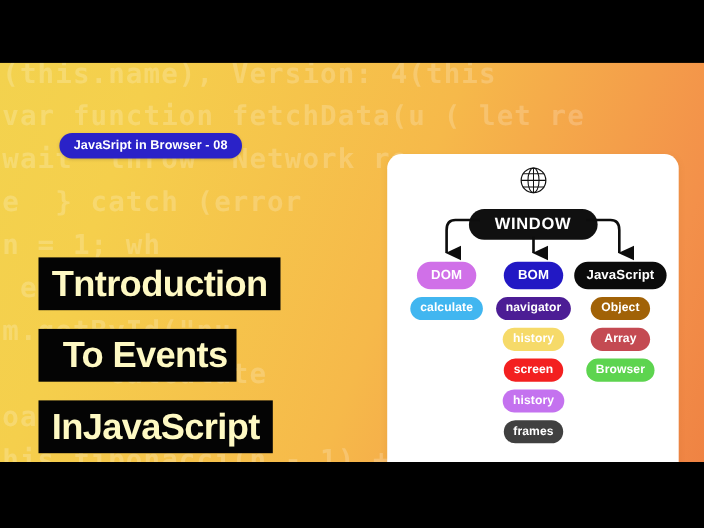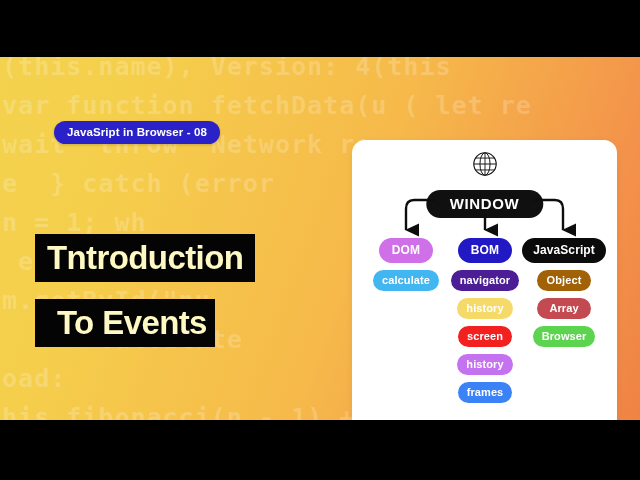--- a/index.html
+++ b/index.html
@@ -195,20 +195,21 @@
 um.getById("nu
        calculate
  oad:
 this.fibonacci(n - 1) +
 (new));  } static</div>
 
     <div id="leftcol">
       <div id="badge">JavaSript in Browser - 08</div>
       <div class="titlebar" id="title-line-1">Tntroduction</div>
       <div class="titlebar" id="title-line-2">To Events</div>
+      <div class="titlebar" id="title-line-3">InJavaScript</div>
     </div>
 
     <div id="panel">
 
       <svg id="globe-icon" viewBox="0 0 40 40">
         <circle cx="20" cy="20" r="16" fill="none" stroke="#111" stroke-width="1.6"></circle>
         <ellipse cx="20" cy="20" rx="7.2" ry="16" fill="none" stroke="#111" stroke-width="1.4"></ellipse>
         <line x1="4" y1="20" x2="36" y2="20" stroke="#111" stroke-width="1.4"></line>
         <path d="M6.2 11.5 H33.8" fill="none" stroke="#111" stroke-width="1.3"></path>
         <path d="M6.2 28.5 H33.8" fill="none" stroke="#111" stroke-width="1.3"></path>
@@ -235,21 +236,21 @@
         <span class="pill head" style="background:#d070e8">DOM</span>
         <span class="pill wide" style="background:#41b6f0">calculate</span>
       </div>
 
       <div class="col" id="col-bom">
         <span class="pill head" style="background:#2218c4">BOM</span>
         <span class="pill wide" style="background:#4c1d95">navigator</span>
         <span class="pill wide" style="background:#f6da69">history</span>
         <span class="pill" style="background:#f32020">screen</span>
         <span class="pill" style="background:#c472ef">history</span>
-        <span class="pill" style="background:#3b82f6">frames</span>
+        <span class="pill" style="background:#404040">frames</span>
       </div>
 
       <div class="col" id="col-js">
         <span class="pill head wide" style="background:#0b0b0b">JavaScript</span>
         <span class="pill" style="background:#a16207">Object</span>
         <span class="pill" style="background:#c44a52">Array</span>
         <span class="pill wide" style="background:#5dd44f">Browser</span>
       </div>
 
     </div>

